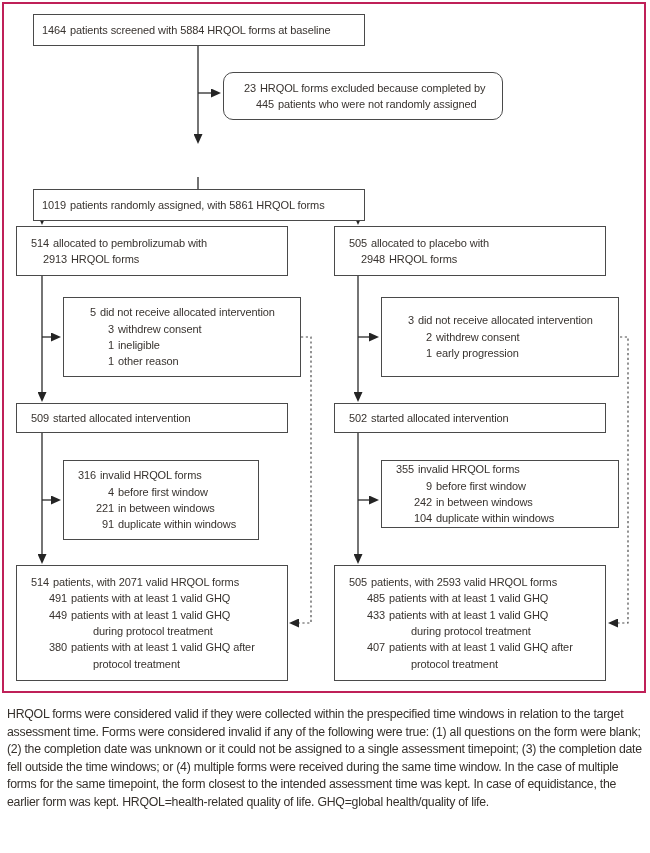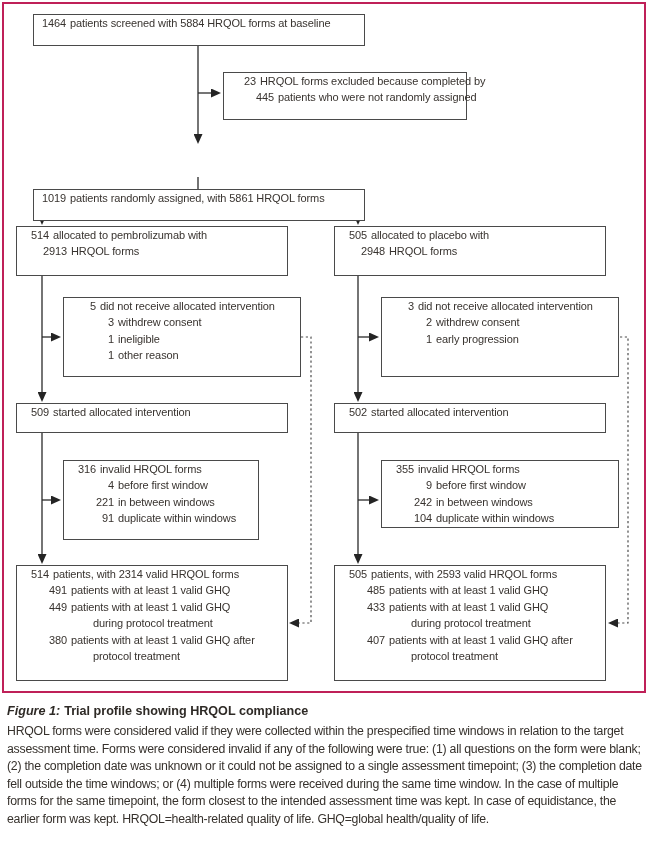--- a/index.html
+++ b/index.html
@@ -1,21 +1,21 @@
 <!DOCTYPE html>
 <html style="--accent: #bf2058;"><head>
 <meta charset="utf-8">
 <style>
   :root{ --accent:#bf2058; --ink:#2a2a2a; --boxborder:#4a4a4a; --text:#38332f; }
   html,body{margin:0;padding:0;background:#ffffff;}
   body{width:650px;height:853px;position:relative;font-family:"Liberation Sans",sans-serif;}
   .frame{position:absolute;left:2px;top:2px;width:644px;height:691px;border:2px solid var(--accent);box-sizing:border-box;background:#fff;}
   svg.connectors{position:absolute;left:0;top:0;pointer-events:none;}
   .box{position:absolute;box-sizing:border-box;background:#fff;border:1.6px solid var(--boxborder);
-       display:flex;flex-direction:column;padding:0 6px;
+       display:flex;flex-direction:column;justify-content:center;padding:0 6px;
        font-size:11px;line-height:16.4px;letter-spacing:-0.1px;color:var(--text);white-space:nowrap;}
   .ln{display:flex;}
   .n{flex:none;text-align:right;}
   .ln.i0 .n{width:26px;}
   .ln.i1 .n{width:44px;}
   .ln.i2 .n{width:66px;}
   .t{padding-left:4px;}
   .caption{position:absolute;left:7px;top:703px;width:638px;color:#36312c;}
   .cap-title{font-weight:bold;font-size:12.6px;line-height:17px;color:#2e2a26;}
   .cap-title .fig{font-style:italic;}
@@ -54,21 +54,21 @@
   </g>
 </svg>
 
 <div class="box" style="left:33px;top:14px;width:332px;height:32px;">
   <div class="ln i0">
       <span class="n">1464</span>
       <span class="t">patients screened with 5884 HRQOL forms at baseline</span>
     </div>
 </div>
 
-<div class="box" style="left:223px;top:72px;width:244px;height:48px;">
+<div class="box" style="left:223px;top:72px;width:280px;height:48px;border-radius:10px;">
   <div class="ln i0">
       <span class="n">23</span>
       <span class="t">HRQOL forms excluded because completed by</span>
     </div>
   <div class="ln i1">
       <span class="n">445</span>
       <span class="t">patients who were not randomly assigned</span>
     </div>
 </div>
 
@@ -131,21 +131,21 @@
     </div>
   <div class="ln i1">
       <span class="n">91</span>
       <span class="t">duplicate within windows</span>
     </div>
 </div>
 
 <div class="box" style="left:16px;top:565px;width:272px;height:116px;">
   <div class="ln i0">
       <span class="n">514</span>
-      <span class="t">patients, with 2314 valid HRQOL forms</span>
+      <span class="t">patients, with 2071 valid HRQOL forms</span>
     </div>
   <div class="ln i1">
       <span class="n">491</span>
       <span class="t">patients with at least 1 valid GHQ</span>
     </div>
   <div class="ln i1">
       <span class="n">449</span>
       <span class="t">patients with at least 1 valid GHQ</span>
     </div>
   <div class="ln i2">
@@ -235,17 +235,14 @@
       <span class="n">407</span>
       <span class="t">patients with at least 1 valid GHQ after</span>
     </div>
   <div class="ln i2">
       <span class="n"></span>
       <span class="t">protocol treatment</span>
     </div>
 </div>
 
 <div class="caption">
-  <div class="cap-title">
-    <span class="fig">Figure 1:</span><span class="rest">Trial profile showing HRQOL compliance</span>
-  </div>
   <div class="cap-body">HRQOL forms were considered valid if they were collected within the prespecified time windows in relation to the target assessment time. Forms were considered invalid if any of the following were true: (1) all questions on the form were blank; (2) the completion date was unknown or it could not be assigned to a single assessment timepoint; (3) the completion date fell outside the time windows; or (4) multiple forms were received during the same time window. In the case of multiple forms for the same timepoint, the form closest to the intended assessment time was kept. In case of equidistance, the earlier form was kept. HRQOL=health-related quality of life. GHQ=global health/quality of life.</div>
 </div>
 
 </body></html>

